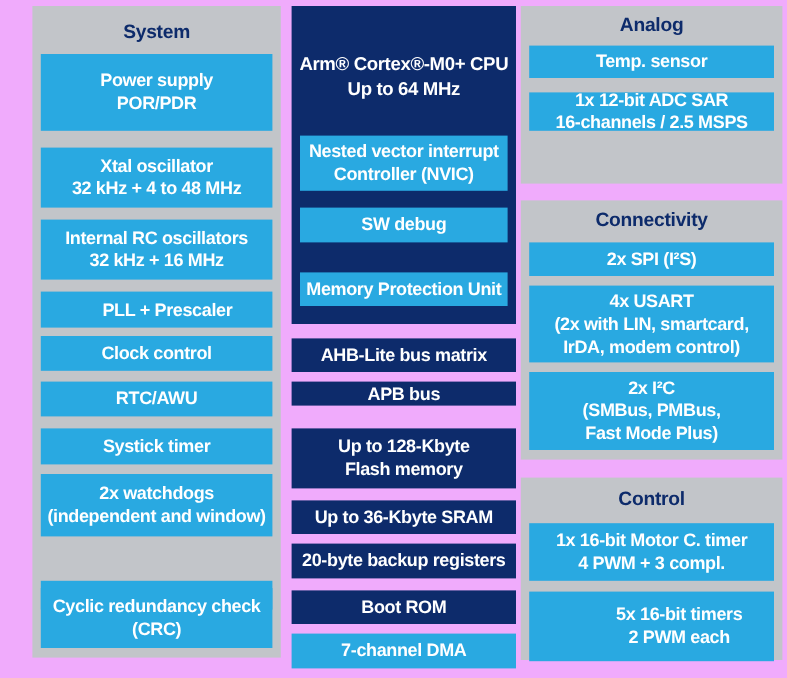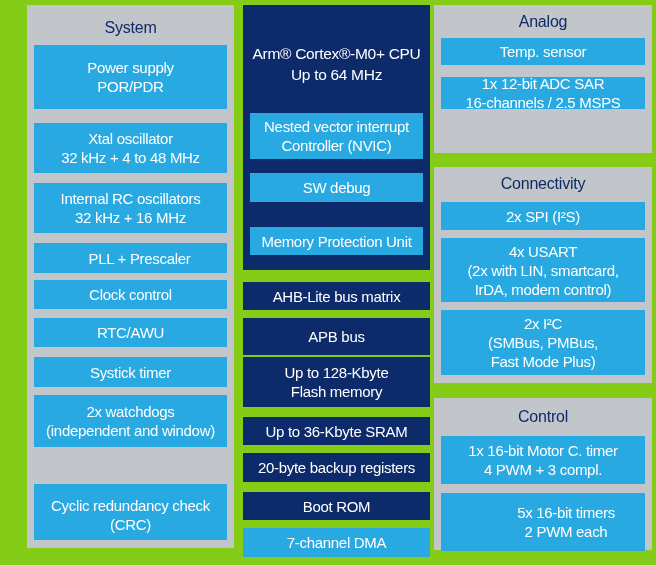--- a/index.html
+++ b/index.html
@@ -1,21 +1,21 @@
 <!DOCTYPE html>
 <html><head>
 <meta charset="utf-8">
 <style>
   html,body { margin:0; padding:0; background:#ffffff; }
   .canvas {
     position:relative;
     width:656px; height:565px;
-    background:#84cc16;
+    background:#f0abfc;
     font-family:"Liberation Sans", sans-serif;
-    font-weight:normal;
+    font-weight:bold;
     overflow:hidden;
   }
   .panel {
     position:absolute;
     background:#c2c5c9;
   }
   .panel-title {
     width:100%;
     text-align:center;
     color:#0d2b6b;
@@ -83,21 +83,21 @@
   <div class="cpu-block">
     <div class="cpu-title">Arm® Cortex®-M0+ CPU
 Up to 64 MHz</div>
     <div class="box cyan cpu-box" style="top:108px; height:46px;">Nested vector interrupt
 Controller (NVIC)</div>
     <div class="box cyan cpu-box" style="top:168px; height:29px;">SW debug</div>
     <div class="box cyan cpu-box" style="top:207px; height:28px;margin-top:15px;">Memory Protection Unit</div>
   </div>
 
   <div class="box navy mid-box" style="top:282px; height:28px;">AHB-Lite bus matrix</div>
-  <div class="box navy mid-box" style="top:318px; height:37px;">APB bus</div>
+  <div class="box navy mid-box" style="top:318px; height:20px;">APB bus</div>
   <div class="box navy mid-box" style="top:357px; height:50px;">Up to 128-Kbyte
 Flash memory</div>
   <div class="box navy mid-box" style="top:417px; height:28px;">Up to 36-Kbyte SRAM</div>
   <div class="box navy mid-box" style="top:453px; height:29px;">20-byte backup registers</div>
   <div class="box navy mid-box" style="top:492px; height:28px;">Boot ROM</div>
   <div class="box cyan mid-box" style="top:528px; height:29px;">7-channel DMA</div>
 
   <div class="panel" style="left:434px; top:5px; width:218px; height:148px;">
     <div class="panel-title" style="padding-top:8px;">Analog</div>
     <div class="box cyan right-box" style="top:33px; height:27px;">Temp. sensor</div>

